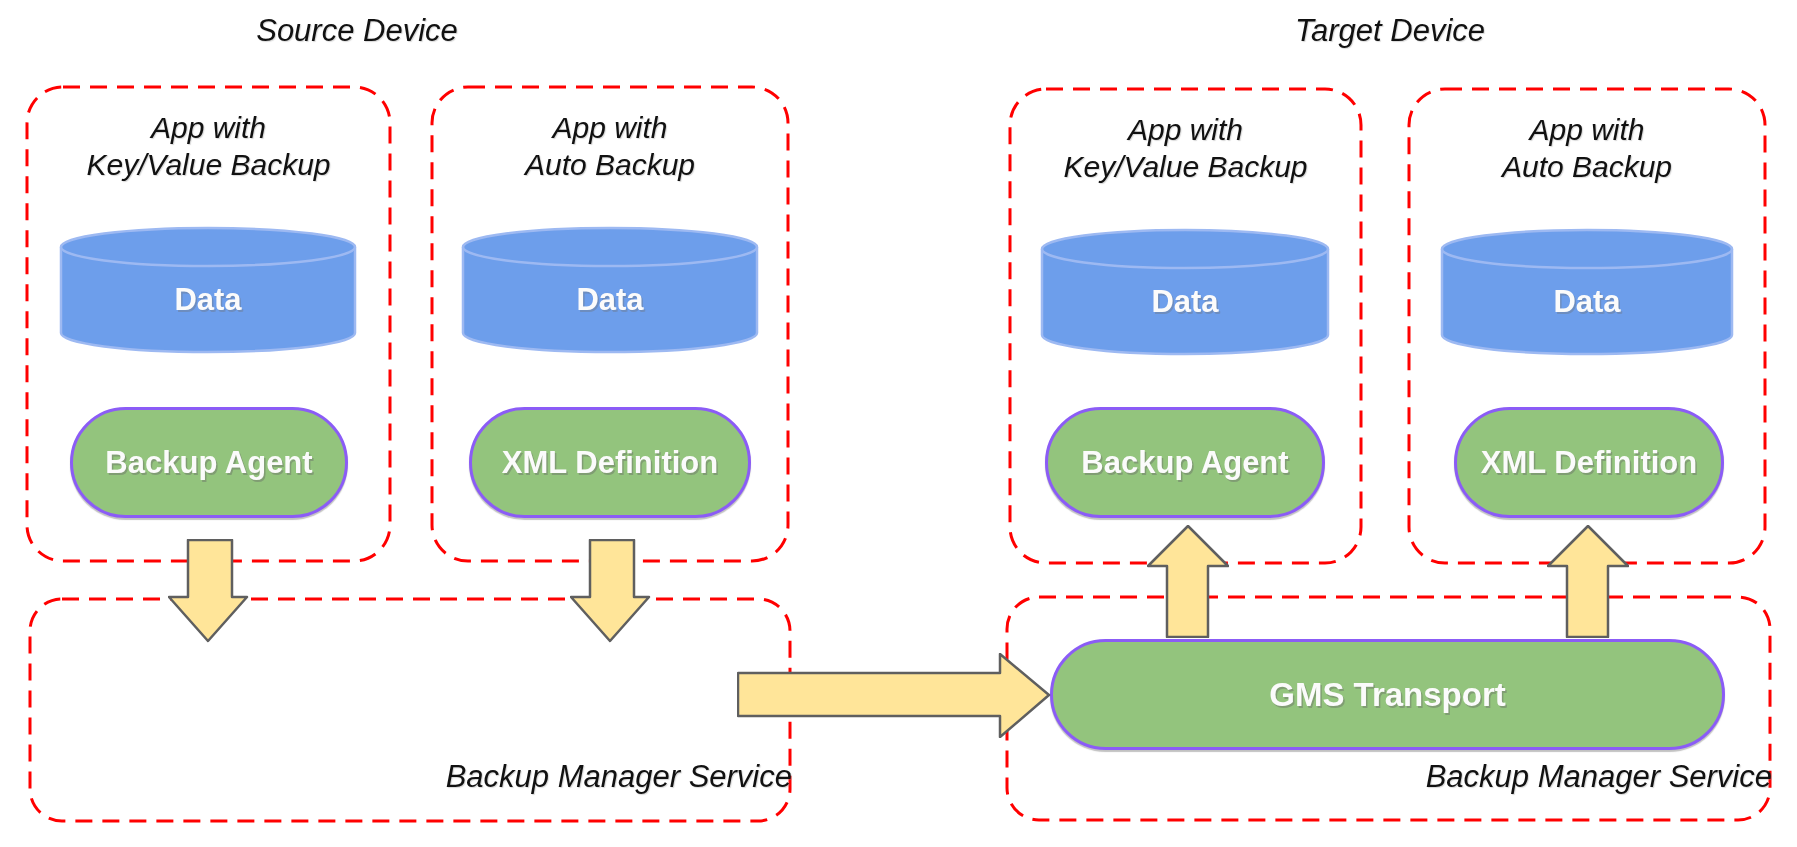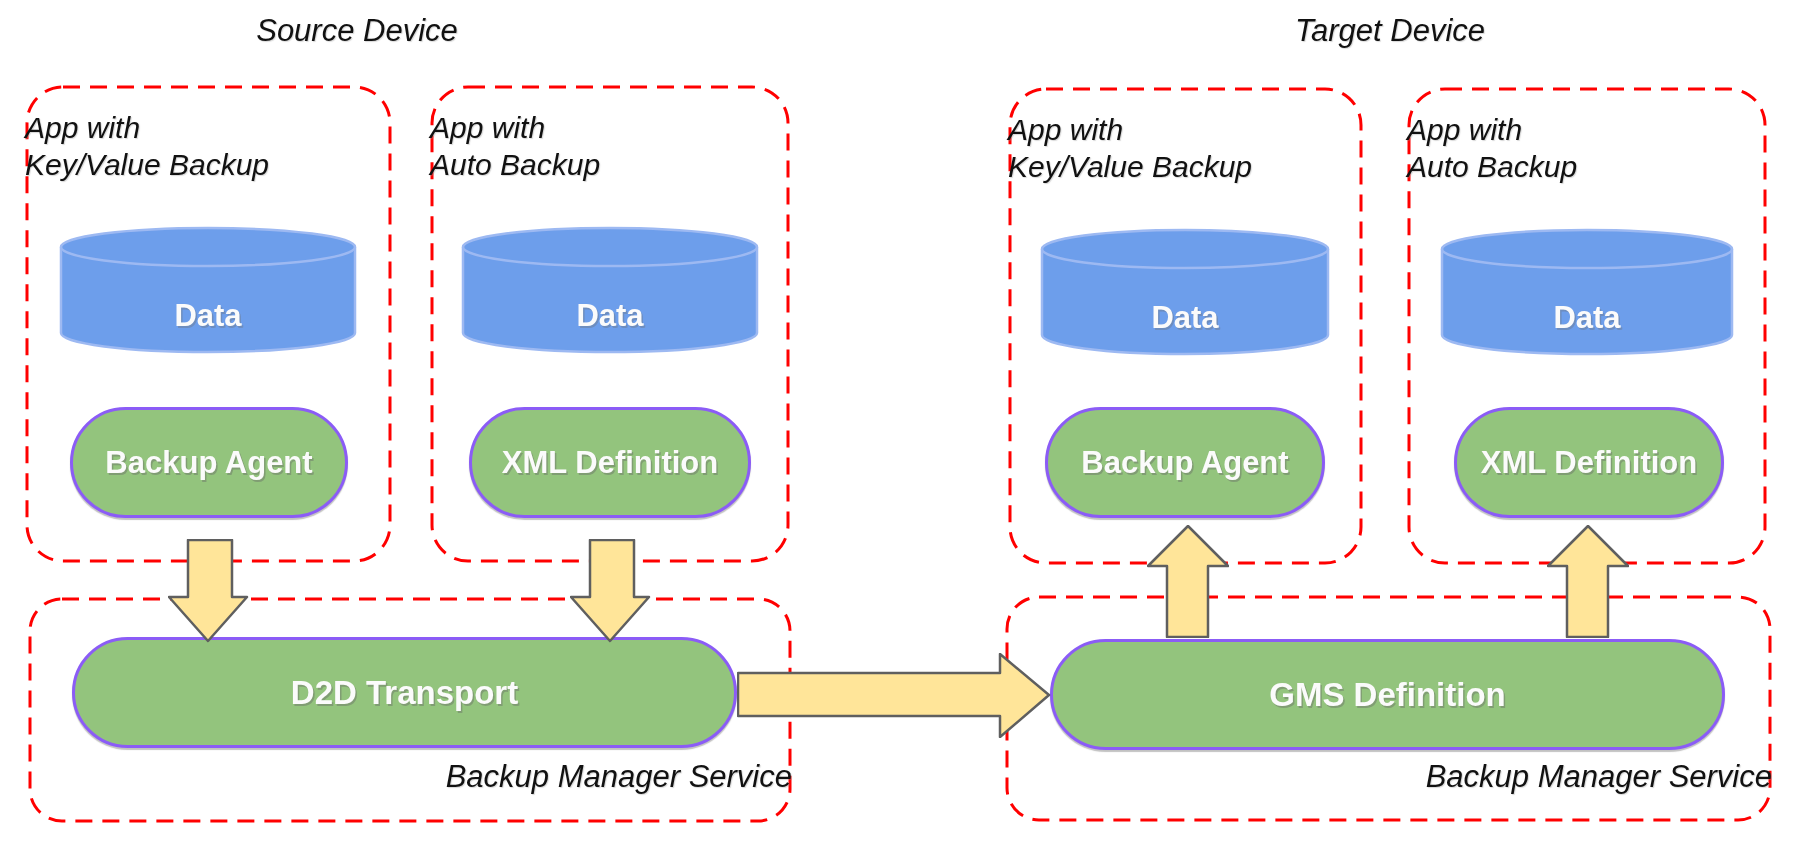--- a/index.html
+++ b/index.html
@@ -8,30 +8,29 @@
     font-family:"Liberation Sans", sans-serif;
   }
   .device-title{
     position:absolute;top:12px;width:520px;text-align:center;
     font-style:italic;font-size:31px;color:#111;line-height:38px;
     text-shadow:1px 1px 1px rgba(140,140,140,0.35);
   }
   .dashed-box{position:absolute;}
   .dashed-box svg.frame{position:absolute;left:0;top:0;}
   .app-title{
-    position:absolute;left:0;top:24px;width:100%;text-align:left;
+    position:absolute;left:0;top:24px;width:100%;text-align:center;
     font-style:italic;font-size:30px;line-height:37px;color:#111;
     text-shadow:1px 1px 1px rgba(140,140,140,0.35);
   }
   .cylinder{position:absolute;}
   .cyl-label{
     position:absolute;left:0;top:56px;width:100%;text-align:center;
     font-weight:bold;font-size:31px;color:#fbfbfb;
     text-shadow:1.5px 1.5px 0 rgba(110,110,110,0.35);
-    margin-top:16px;
   }
   .pill{
     position:absolute;height:105px;border:3px solid #8b5cf6;border-radius:56px;
     background:#93c47d;display:flex;align-items:center;justify-content:center;
     font-weight:bold;font-size:31px;color:#fbfbfb;
     text-shadow:1.5px 1.5px 0 rgba(100,100,100,0.4);
     box-shadow:0 2px 1px rgba(120,120,120,0.45);
   }
   .transport-pill{font-size:33px;}
   .service-label{
@@ -118,29 +117,28 @@
       </svg>
       <div class="cyl-label">Data</div>
     </div>
     <div class="pill" style="left:47px;top:320px;width:264px;">XML Definition</div>
   </div>
 
   <div class="dashed-box" style="left:28px;top:597px;width:764px;height:226px;">
     <svg class="frame" width="764" height="226">
       <rect x="2" y="2" width="760" height="222" rx="32" fill="none" stroke="#ff0000" stroke-width="3" stroke-dasharray="17 10"></rect>
     </svg>
-    <div class="pill transport-pill" style="left:44px;top:40px;width:659px;">D2D Transport</div>
     <div class="service-label" style="top:162px;">Backup Manager Service</div>
   </div>
 
   <div class="dashed-box" style="left:1005px;top:595px;width:767px;height:227px;">
     <svg class="frame" width="767" height="227">
       <rect x="2" y="2" width="763" height="223" rx="32" fill="none" stroke="#ff0000" stroke-width="3" stroke-dasharray="17 10"></rect>
     </svg>
-    <div class="pill transport-pill" style="left:45px;top:44px;width:669px;">GMS Definition</div>
+    <div class="pill transport-pill" style="left:45px;top:44px;width:669px;">GMS Transport</div>
     <div class="service-label" style="top:164px;">Backup Manager Service</div>
   </div>
 
   <svg class="arrow" style="left:168px;top:539px;" width="81" height="104" viewBox="0 0 81 104">
     <polygon points="20,1 64,1 64,58 79,58 40,102 1,58 20,58" fill="#ffe599" stroke="#5f5f5f" stroke-width="2.5" stroke-linejoin="round"></polygon>
   </svg>
 
   <svg class="arrow" style="left:570px;top:539px;" width="81" height="104" viewBox="0 0 81 104">
     <polygon points="20,1 64,1 64,58 79,58 40,102 1,58 20,58" fill="#ffe599" stroke="#5f5f5f" stroke-width="2.5" stroke-linejoin="round"></polygon>
   </svg>

